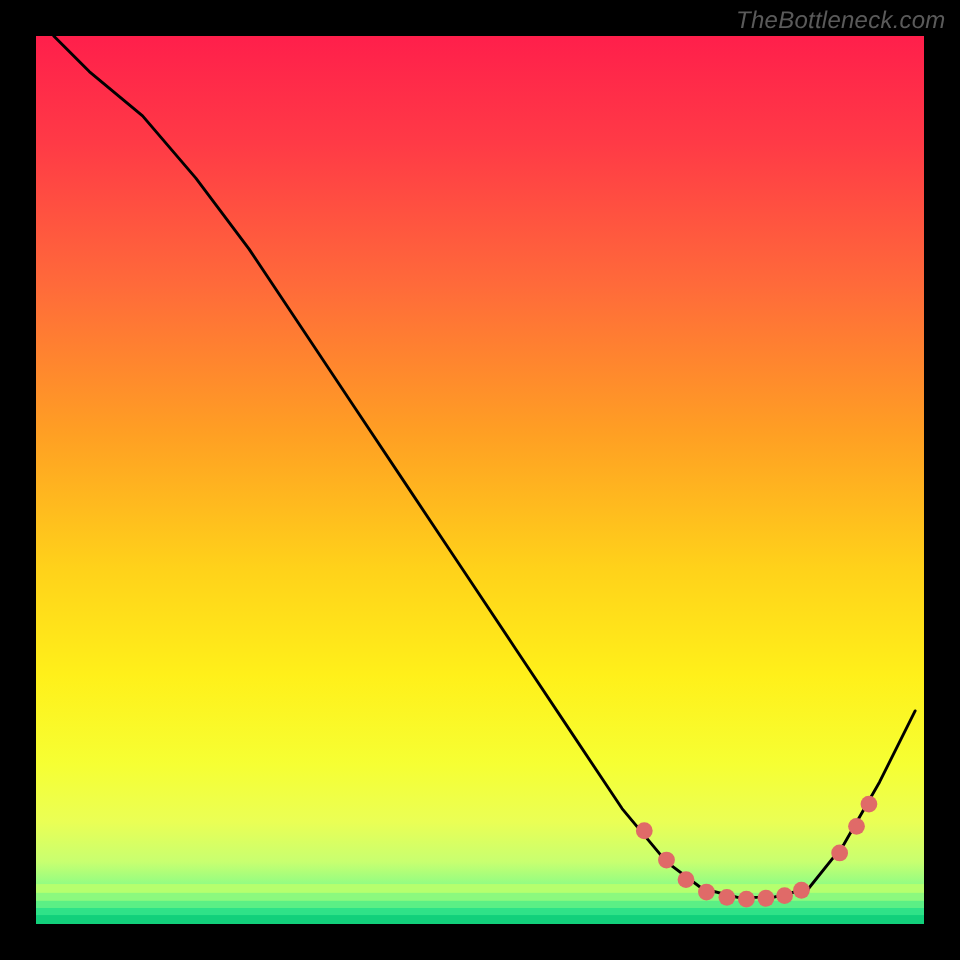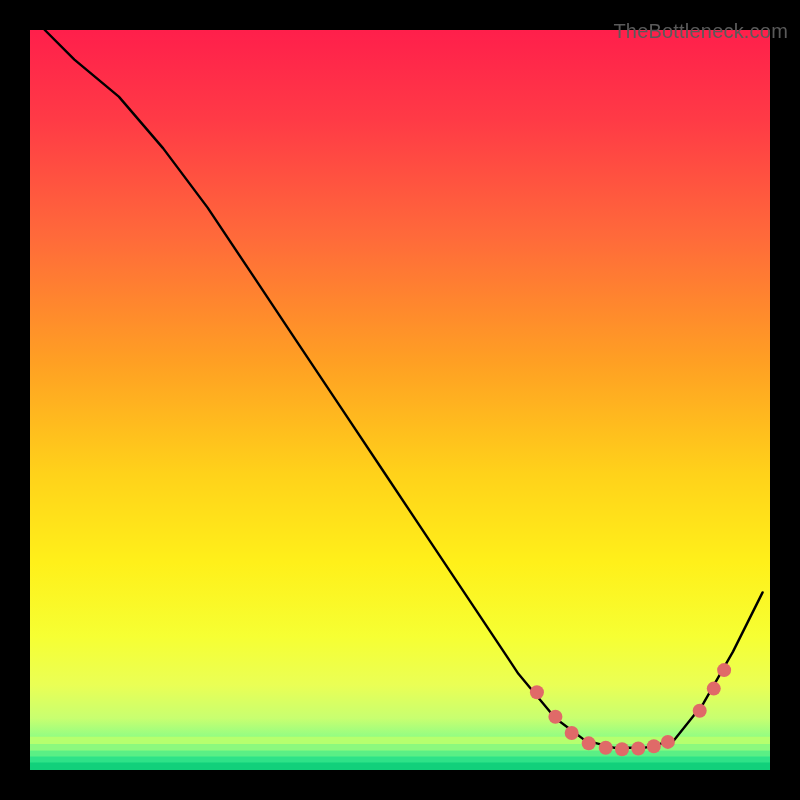--- a/index.html
+++ b/index.html
@@ -12,27 +12,28 @@
     font-family: Arial, Helvetica, sans-serif;
   }
   .stage {
     position: relative;
     width: 800px;
     height: 800px;
     background: #000;
   }
   .watermark {
     position: absolute;
-    top: 20px;
+    top: 6px;
     right: 12px;
     color: #5a5a5a;
     font-size: 20px;
     font-weight: 500;
     letter-spacing: 0.2px;
     z-index: 50;
+    font-style: italic;
   }
   svg {
     position: absolute;
     top: 0;
     left: 0;
   }
 </style>
 </head>
 <body>
 

